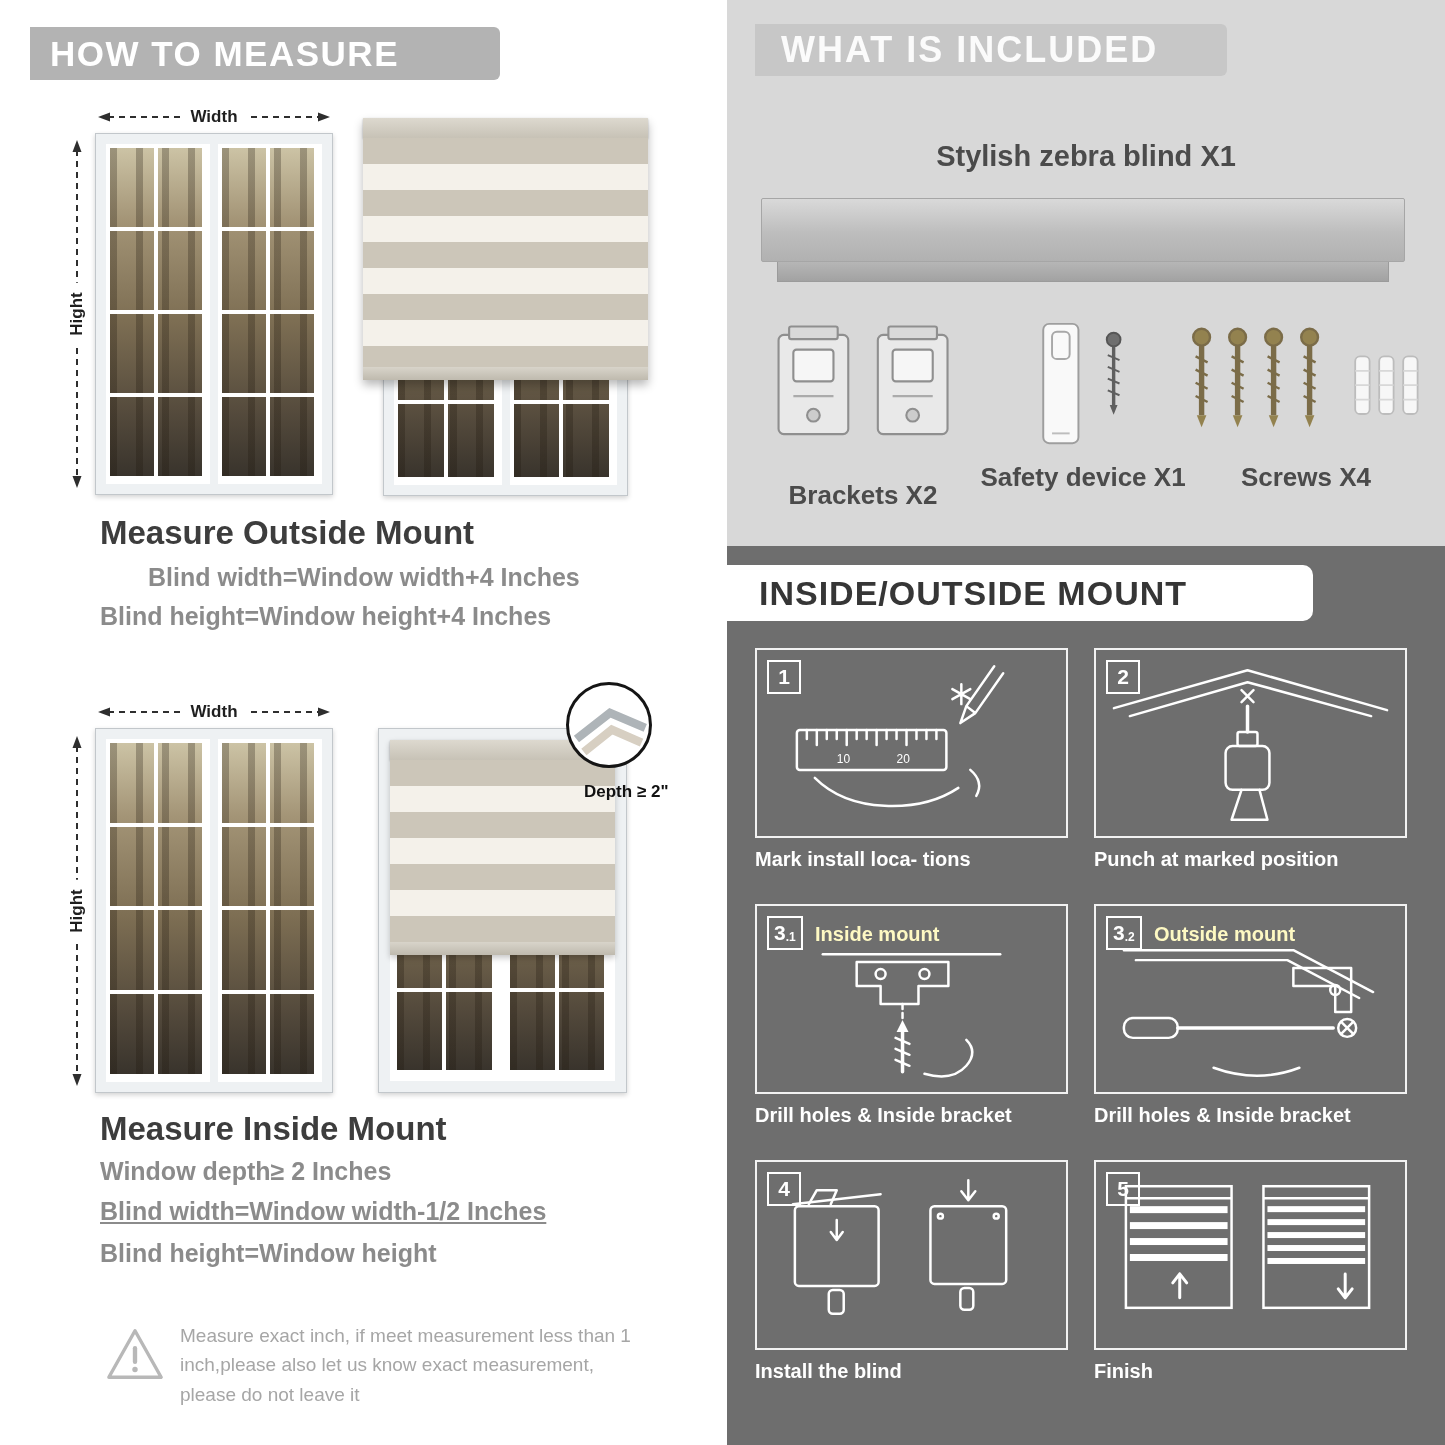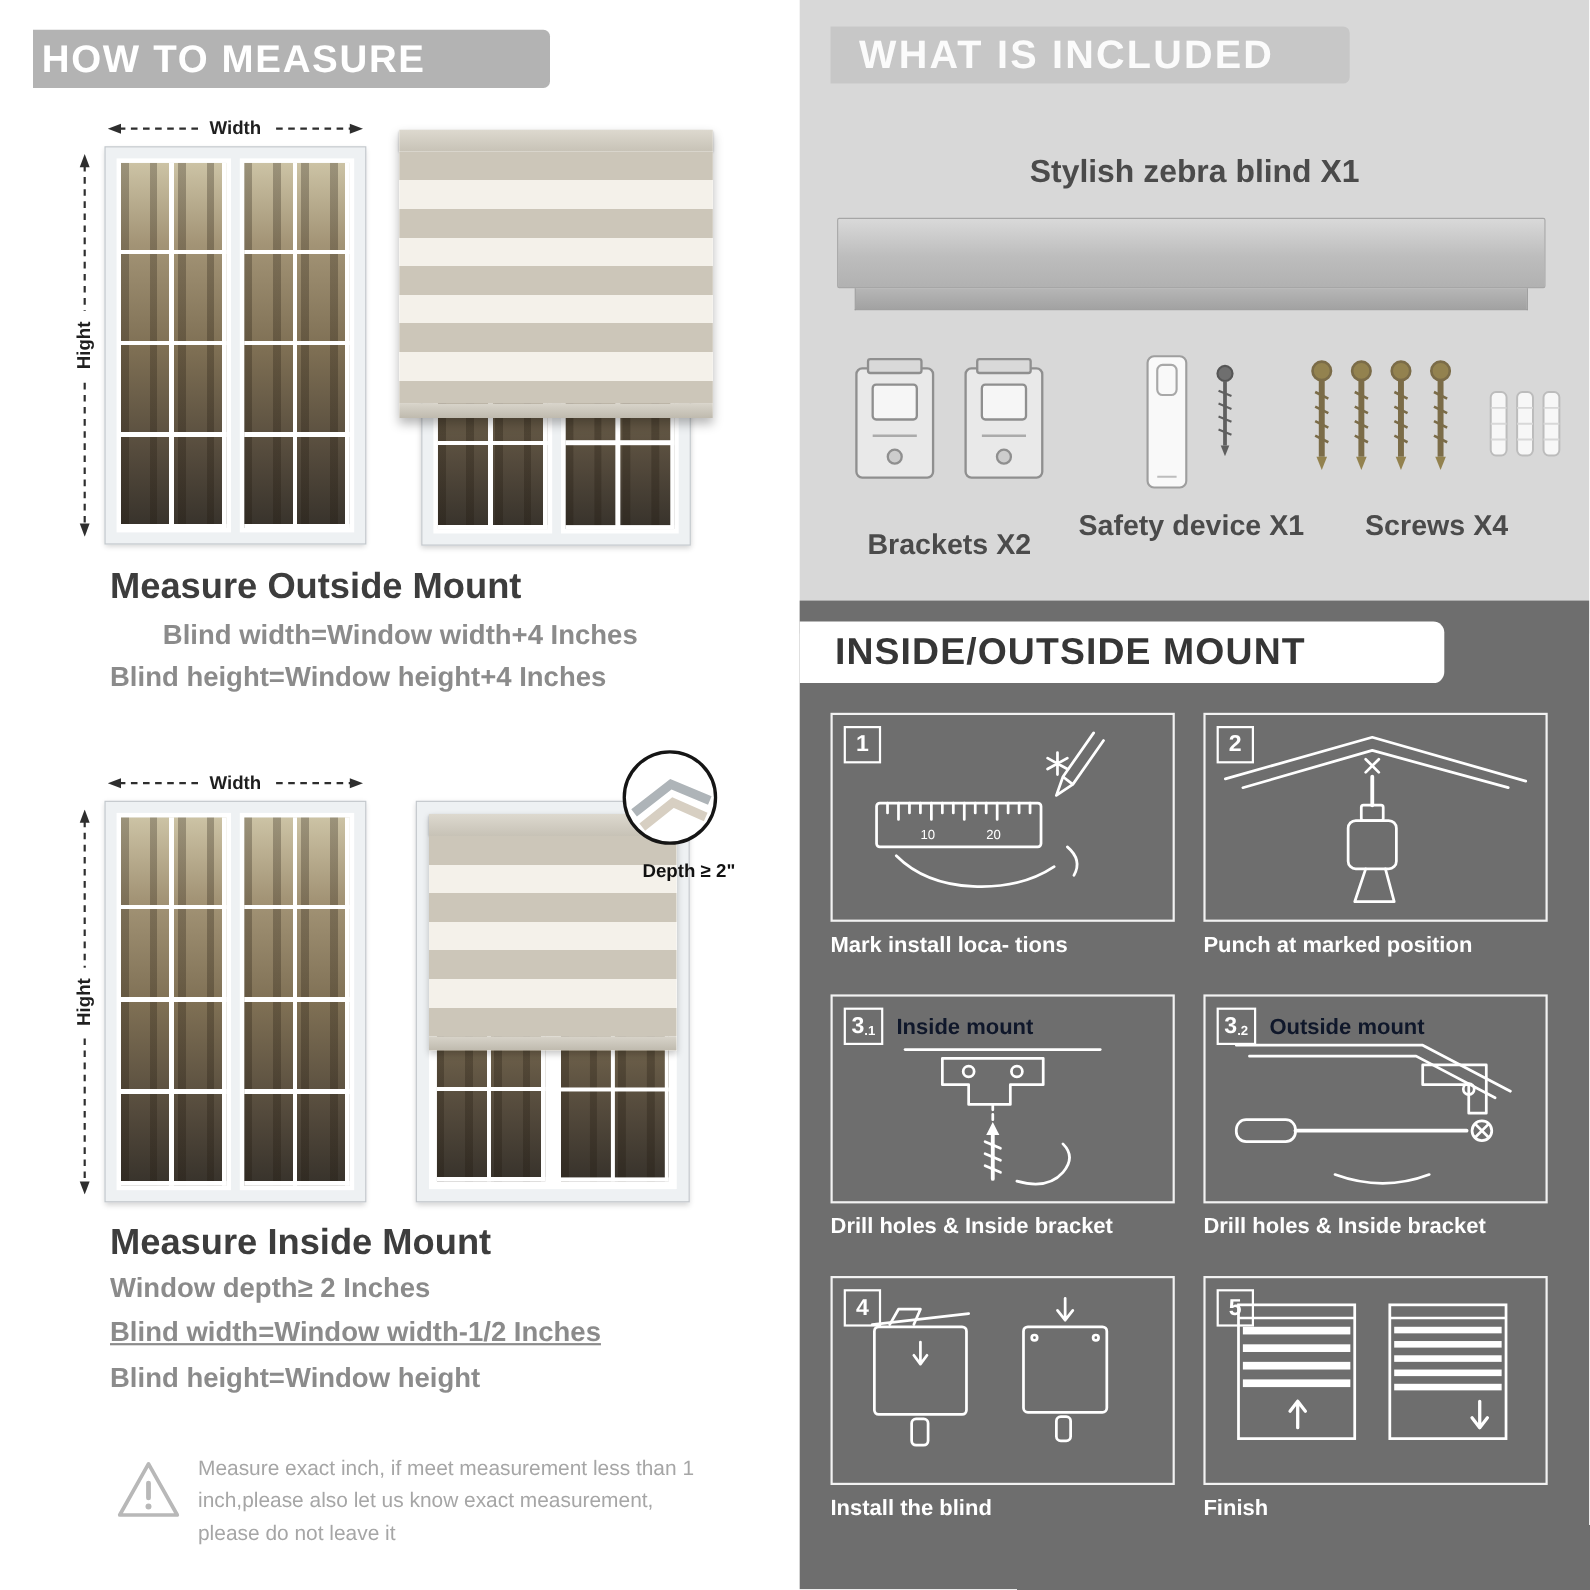--- a/index.html
+++ b/index.html
@@ -3,21 +3,21 @@
 <meta charset="utf-8">
 <style>
   * { box-sizing: border-box; margin: 0; padding: 0; }
   body { background:#fff; }
   .canvas { position:relative; width:1445px; height:1445px; background:#fff; overflow:hidden;
             font-family:"Liberation Sans", sans-serif; }
 
   
   .banner-left { position:absolute; left:30px; top:27px; width:470px; height:53px;
                  background:#b3b3b3; color:#fff; font-size:35px; font-weight:bold;
-                 letter-spacing:1.5px; display:flex; align-items:center; padding-left:8px;
+                 letter-spacing:1.5px; display:flex; align-items:center; padding-left:20px;
                  border-radius:0 6px 6px 0; }
 
   .window { position:absolute; background:#eef1f3; border:1px solid #c2c7cb;
             box-shadow:0 2px 5px rgba(0,0,0,0.18); padding:10px; display:flex; gap:8px; }
   .sash { flex:1; border:4px solid #fff; background-image:
       repeating-linear-gradient(180deg, rgba(0,0,0,0) 0, rgba(0,0,0,0) calc(25% - 4px), #fff calc(25% - 4px), #fff 25%),
       repeating-linear-gradient(90deg,  rgba(0,0,0,0) 0, rgba(0,0,0,0) calc(50% - 4px), #fff calc(50% - 4px), #fff 50%),
       repeating-linear-gradient(90deg,  rgba(30,22,12,0.28) 0 7px, rgba(0,0,0,0) 7px 26px),
       linear-gradient(180deg, #ccc3a5 0%, #a39476 22%, #7d6e53 52%, #544a3c 80%, #37322b 100%); }
   .win1 { left:95px; top:133px; width:238px; height:362px; }
@@ -90,21 +90,21 @@
                   color:#363636; font-size:34px; font-weight:bold; letter-spacing:1px;
                   display:flex; align-items:center; padding-left:32px; border-radius:0 10px 10px 0; }
   .steps { position:absolute; left:28px; top:102px; width:652px; display:grid;
            grid-template-columns:1fr 1fr; column-gap:26px; row-gap:14px; }
   .panel { position:relative; height:190px; border:2px solid #f2f2f2; }
   .panel .illus { position:absolute; inset:0; width:100%; height:100%; }
   .badge { position:absolute; left:10px; top:10px; min-width:34px; height:34px; border:2px solid #fff;
            display:flex; align-items:center; justify-content:center; color:#fff; font-weight:bold;
            font-size:21px; padding:0 5px; z-index:2; }
   .badge-sub { font-size:12px; align-self:flex-end; margin-bottom:4px; }
-  .panel-title { position:absolute; left:58px; top:17px; color:#0f172a; font-weight:bold; font-size:20px; z-index:2; }
+  .panel-title { position:absolute; left:58px; top:17px; color:#fef9c3; font-weight:bold; font-size:20px; z-index:2; }
   .step-caption { margin-top:10px; min-height:42px; color:#fff; font-weight:bold; font-size:20px; }
 </style>
 </head>
 <body>
 
 <div class="canvas">
 
   <div class="banner-left">
     <span>HOW TO MEASURE</span>
   </div>

